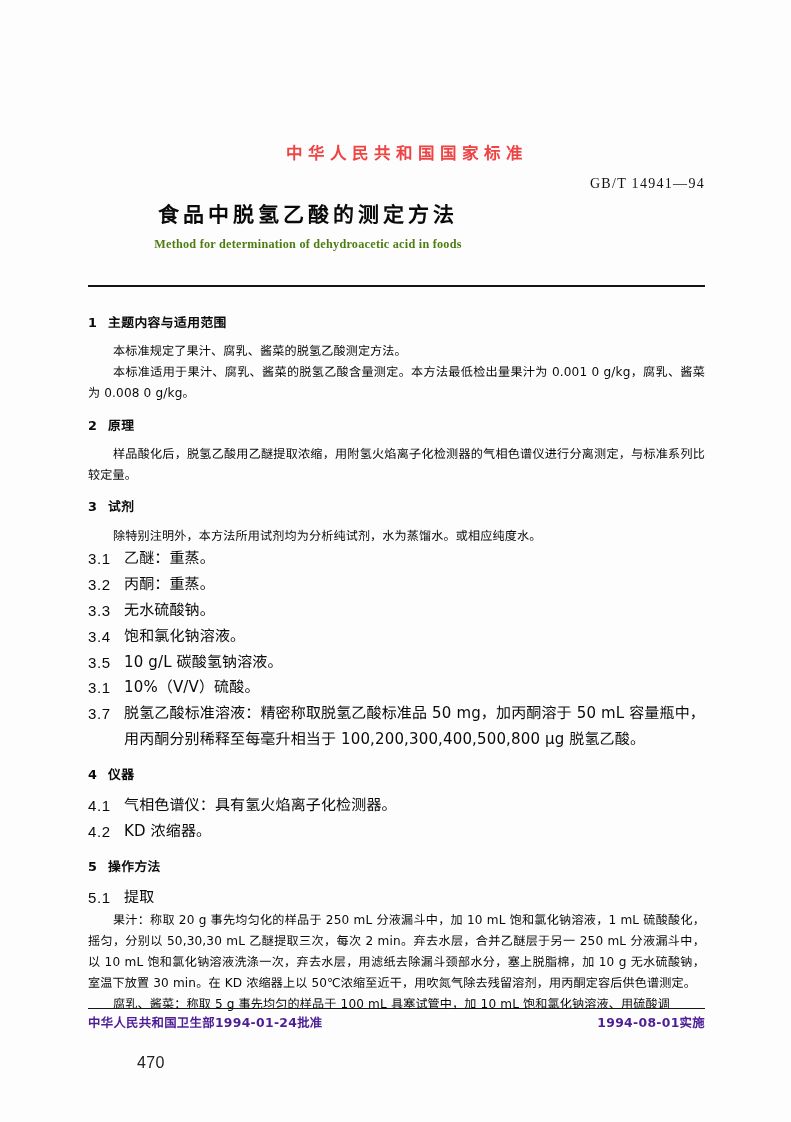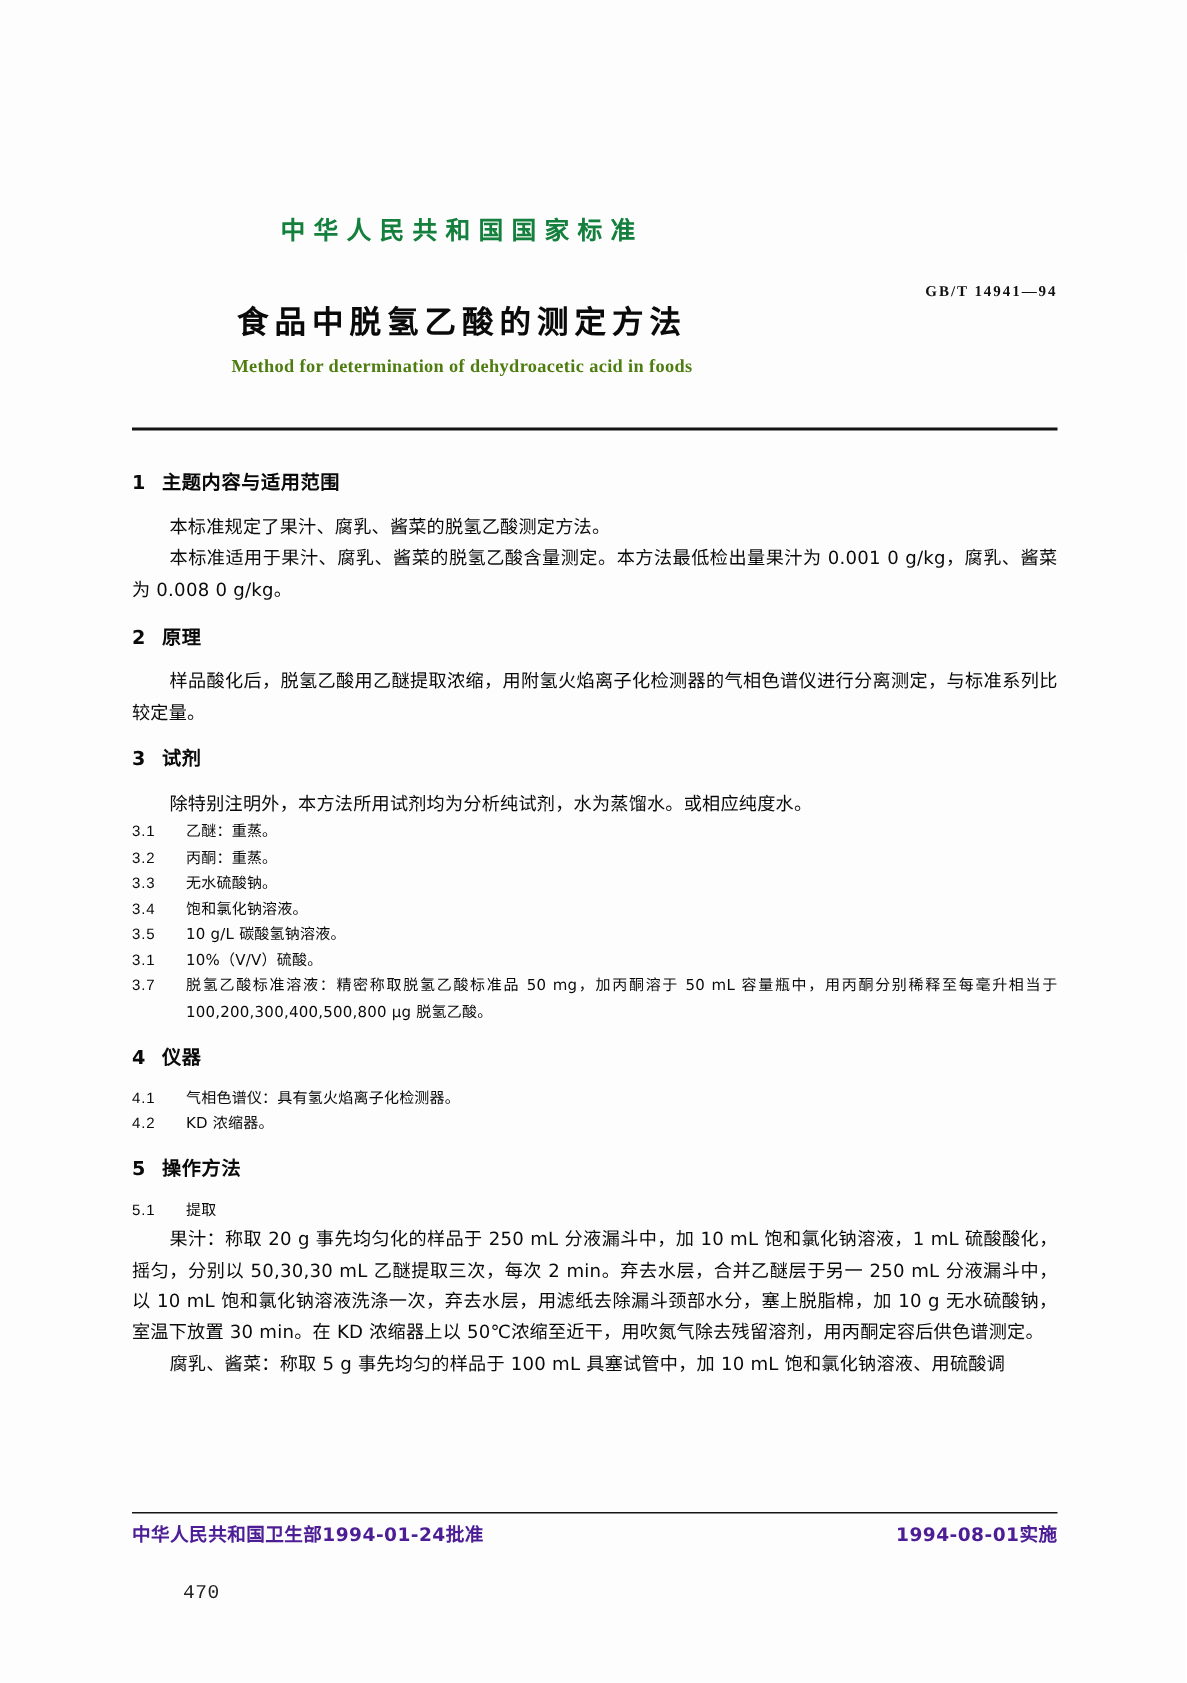--- a/index.html
+++ b/index.html
@@ -28,35 +28,35 @@
     left: 88px;
     top: 0;
     width: 617px;
     height: 285px;
   }
   .national-title {
     position: absolute;
     left: 0;
     top: 140px;
     width: 440px;
-    text-align: center;
+    text-align: right;
     font-family: "DejaVu Sans", "Liberation Sans", sans-serif;
     font-weight: bold;
     font-size: 16.5px;
     letter-spacing: 5.5px;
-    color: #15803d;
+    color: #ef4444;
     white-space: nowrap;
   }
   .std-number {
     position: absolute;
     right: 0;
-    top: 189px;
+    top: 176px;
     font-family: "Liberation Serif", "DejaVu Serif", serif;
-    font-weight: bold;
-    font-size: 10px;
+    font-weight: normal;
+    font-size: 14px;
     letter-spacing: 1.3px;
     color: #111;
     white-space: nowrap;
   }
   .doc-title {
     position: absolute;
     left: 0;
     top: 198px;
     width: 440px;
     text-align: center;
@@ -115,21 +115,21 @@
     line-height: 1.72;
     font-family: "DejaVu Sans", "Liberation Sans", sans-serif;
     font-size: 12.1px;
     letter-spacing: 0.15px;
     text-align: justify;
   }
   .clause {
     margin: 0;
     line-height: 1.72;
     font-family: "DejaVu Sans", "Liberation Sans", sans-serif;
-    font-size: 10px;
+    font-size: 15px;
     letter-spacing: 0.15px;
     display: flex;
   }
   .clause .cnum {
     flex: 0 0 auto;
     width: 36px;
     font-family: "Liberation Sans", "DejaVu Sans", sans-serif;
     letter-spacing: 0.6px;
   }
   .clause .ctext {
@@ -157,24 +157,24 @@
     justify-content: space-between;
     align-items: baseline;
     font-family: "DejaVu Sans", "Liberation Sans", sans-serif;
     font-weight: bold;
     font-size: 12.4px;
     color: #4c1d95;
     letter-spacing: 0.3px;
   }
   .page-number {
     position: absolute;
-    left: 122px;
+    left: 137px;
     top: 1054px;
-    font-family: Liberation Mono, monospace;
-    font-size: 13px;
+    font-family: Liberation Sans, sans-serif;
+    font-size: 16px;
     color: #222;
     letter-spacing: 0.4px;
   }
 </style>
 </head>
 <body>
 
 <div class="page">
 
   <div class="header-zone">

